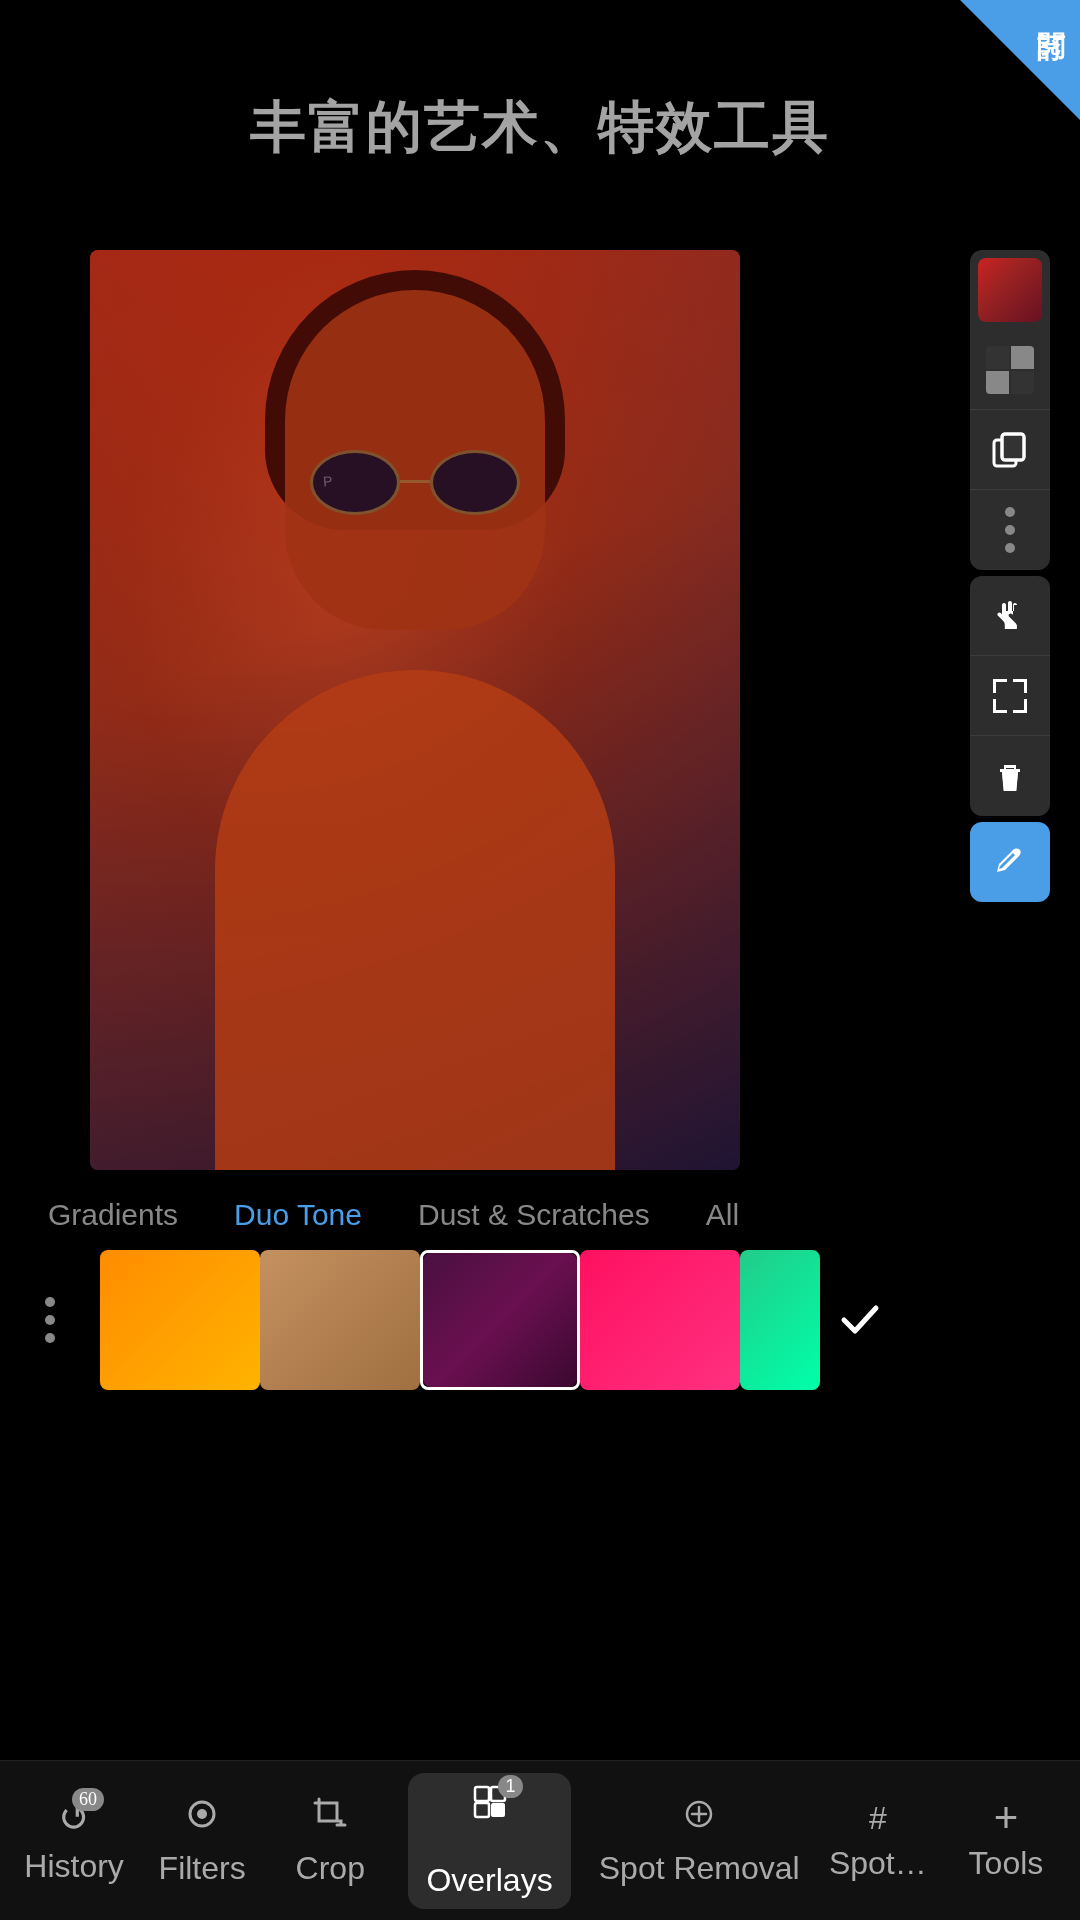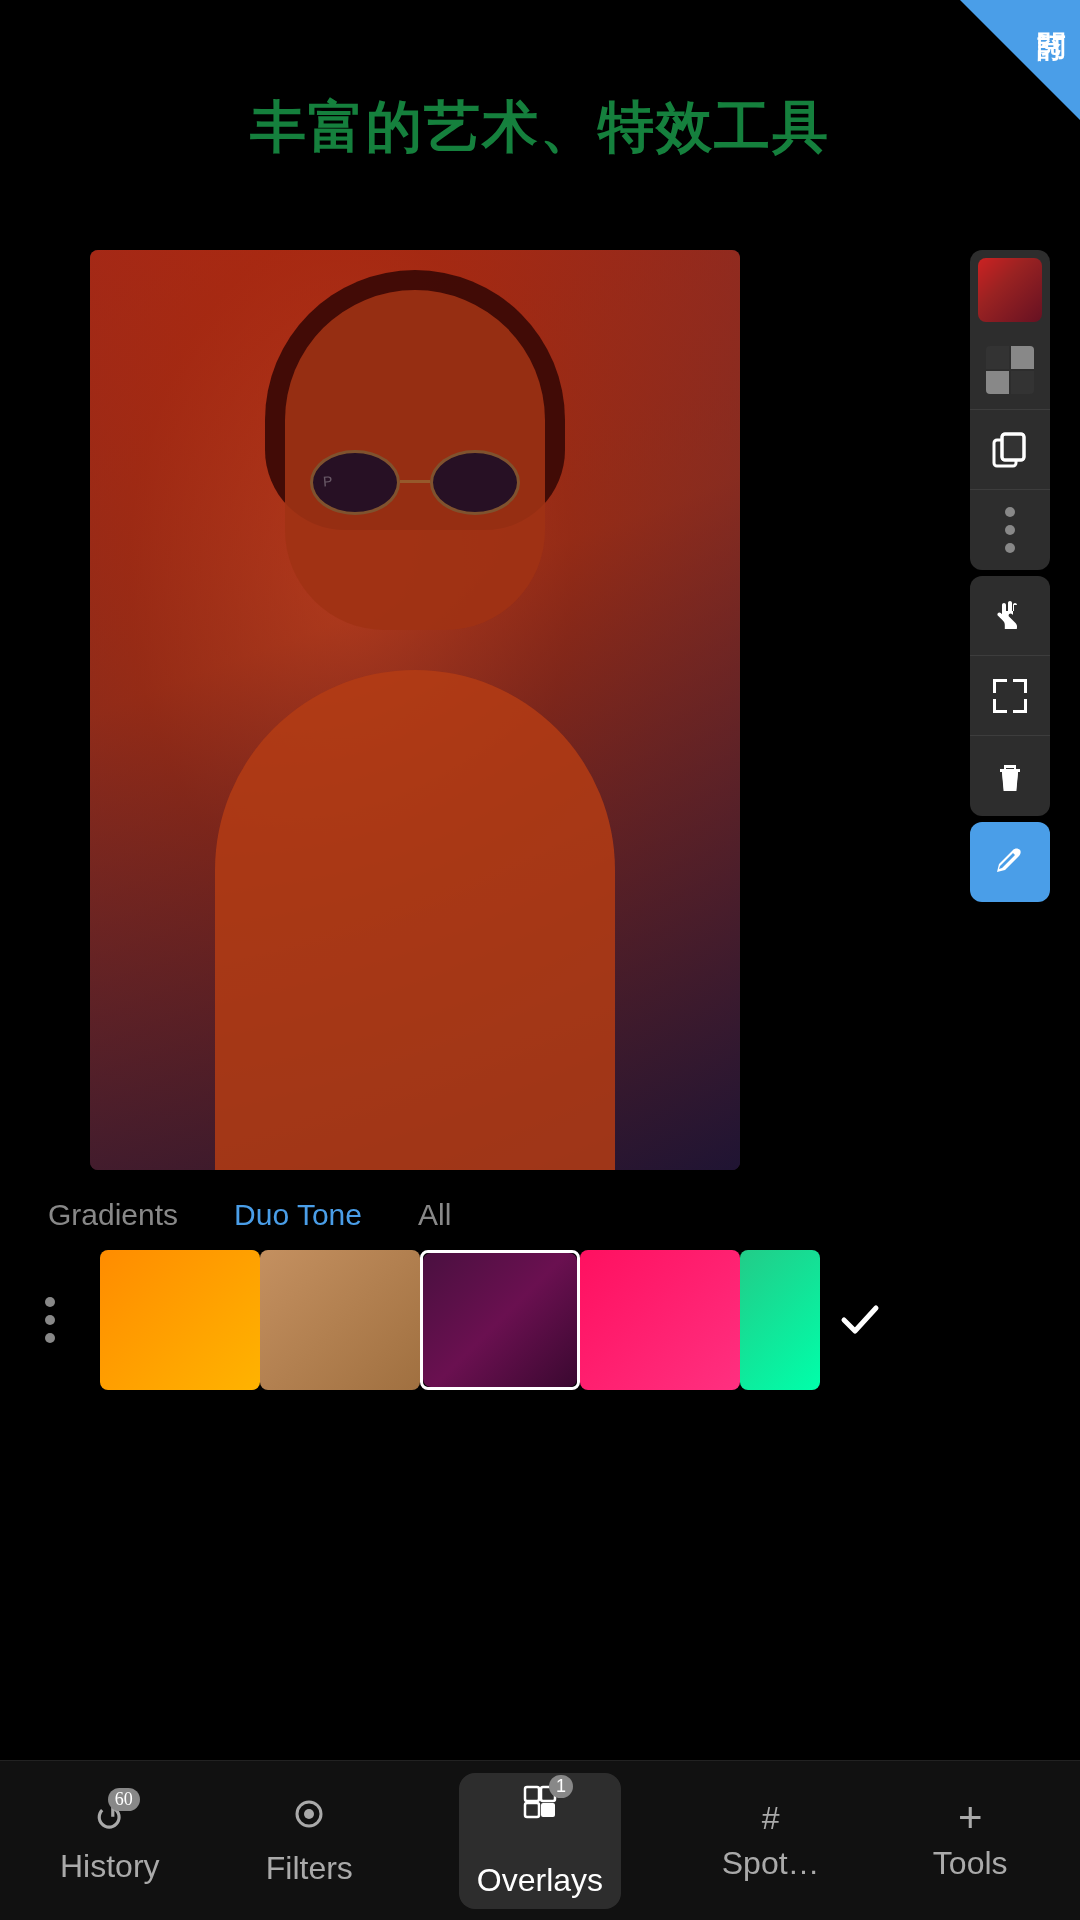--- a/index.html
+++ b/index.html
@@ -33,21 +33,21 @@
       margin-top: 10px;
       margin-right: 10px;
     }
 
     
     .page-title {
       position: absolute;
       top: 90px;
       left: 0; right: 0;
       text-align: center;
-      color: #15803d;
+      color: #a3a3a3;
       font-size: 56px;
       font-weight: bold;
       letter-spacing: 2px;
     }
 
     
     .image-container {
       position: absolute;
       top: 250px;
       left: 90px;
@@ -428,20 +428,21 @@
   <div class="eye-dropper-btn">
     <svg width="40" height="40" viewBox="0 0 40 40" fill="white">
       <path d="M30 8c-2-2-5-2-7 0l-14 14-2 8 8-2 14-14c2-2 2-5 1-6zm-18 18l-3 1 1-3 13-13 2 2L12 26z"></path>
     </svg>
   </div>
 </div>
 
 <div class="category-tabs">
   <div class="cat-tab">Gradients</div>
   <div class="cat-tab active">Duo Tone</div>
+  <div class="cat-tab">Dust &amp; Scratches</div>
   <div class="cat-tab">All</div>
 </div>
 
 <div class="overlay-row">
 
   <div class="overlay-thumb menu-btn">
     <div class="three-dots-vert">
       <div class="dot"></div>
       <div class="dot"></div>
       <div class="dot"></div>
@@ -488,37 +489,55 @@
   <div class="nav-item">
     <span class="nav-icon">
       <svg width="38" height="38" viewBox="0 0 38 38" fill="none">
         <circle cx="19" cy="19" r="12" stroke="#aaa" stroke-width="3"></circle>
         <circle cx="19" cy="19" r="5" fill="#aaa"></circle>
       </svg>
     </span>
     <span class="nav-label">Filters</span>
   </div>
 
+  <div class="nav-item">
+    <span class="nav-icon">
+      <svg width="38" height="38" viewBox="0 0 38 38" fill="none">
+        <path d="M8 4v22h22v4M4 8h4M26 30h8" stroke="#aaa" stroke-width="3" stroke-linecap="round"></path>
+        <path d="M8 8h18v18" stroke="#aaa" stroke-width="3"></path>
+      </svg>
+    </span>
+    <span class="nav-label">Crop</span>
+  </div>
 
   <div class="nav-item active">
     <div class="nav-badge">
       <span class="nav-icon">
         <svg width="38" height="38" viewBox="0 0 38 38" fill="none">
           <rect x="4" y="4" width="14" height="14" rx="2" stroke="white" stroke-width="2.5"></rect>
           <rect x="20" y="4" width="14" height="14" rx="2" stroke="white" stroke-width="2.5"></rect>
           <rect x="4" y="20" width="14" height="14" rx="2" stroke="white" stroke-width="2.5"></rect>
           <rect x="20" y="20" width="14" height="14" rx="2" fill="white"></rect>
         </svg>
       </span>
       <span class="overlay-badge">1</span>
     </div>
     <span class="nav-label">Overlays</span>
   </div>
 
 
+  <div class="nav-item">
+    <span class="nav-icon">
+      <svg width="38" height="38" viewBox="0 0 38 38" fill="none">
+        <circle cx="19" cy="19" r="12" stroke="#aaa" stroke-width="2.5"></circle>
+        <path d="M19 12v14M12 19h14" stroke="#aaa" stroke-width="2.5" stroke-linecap="round"></path>
+      </svg>
+    </span>
+    <span class="nav-label">Spot Removal</span>
+  </div>
 
   <div class="nav-item">
     <span class="nav-icon" style="color:#aaa;font-size:32px;">#</span>
     <span class="nav-label">Spot…</span>
   </div>
 
   <div class="nav-item">
     <span class="nav-icon" style="color:#aaa;font-size:42px;line-height:38px;">+</span>
     <span class="nav-label">Tools</span>
   </div>

